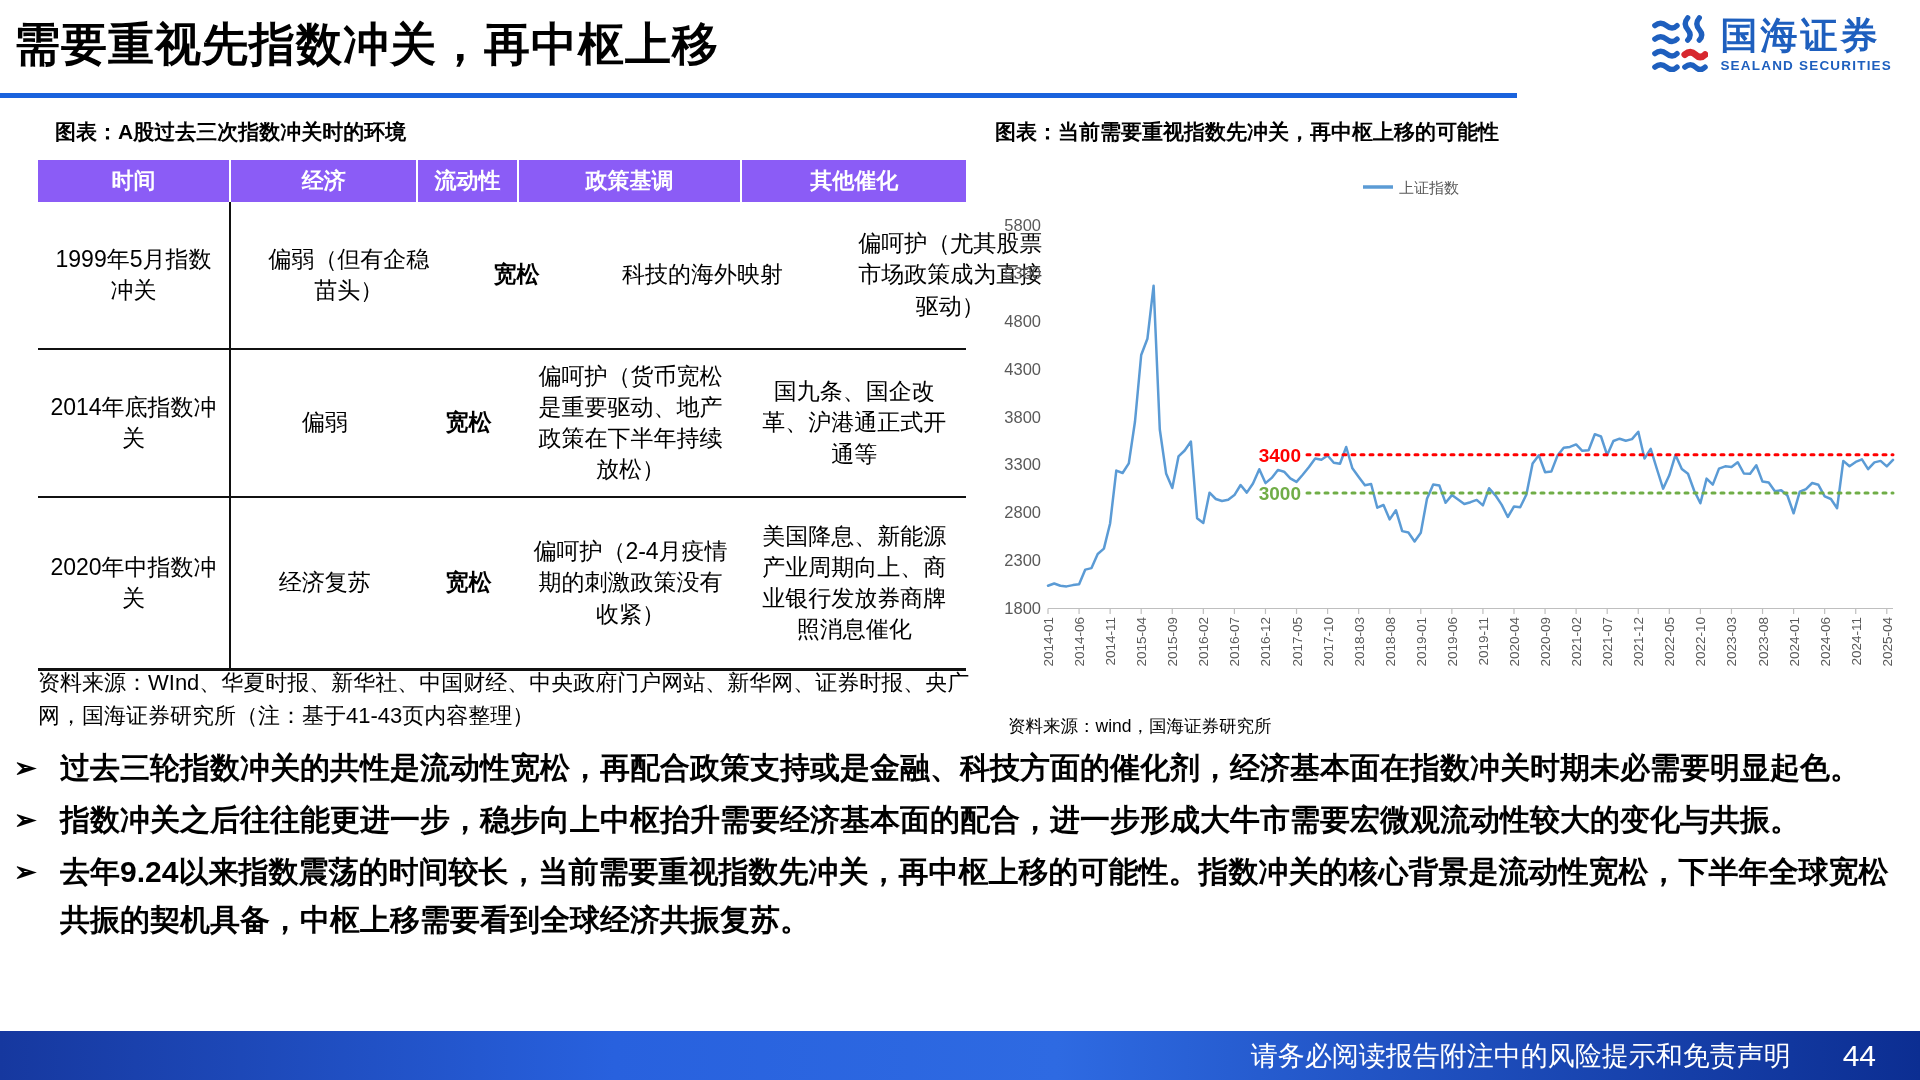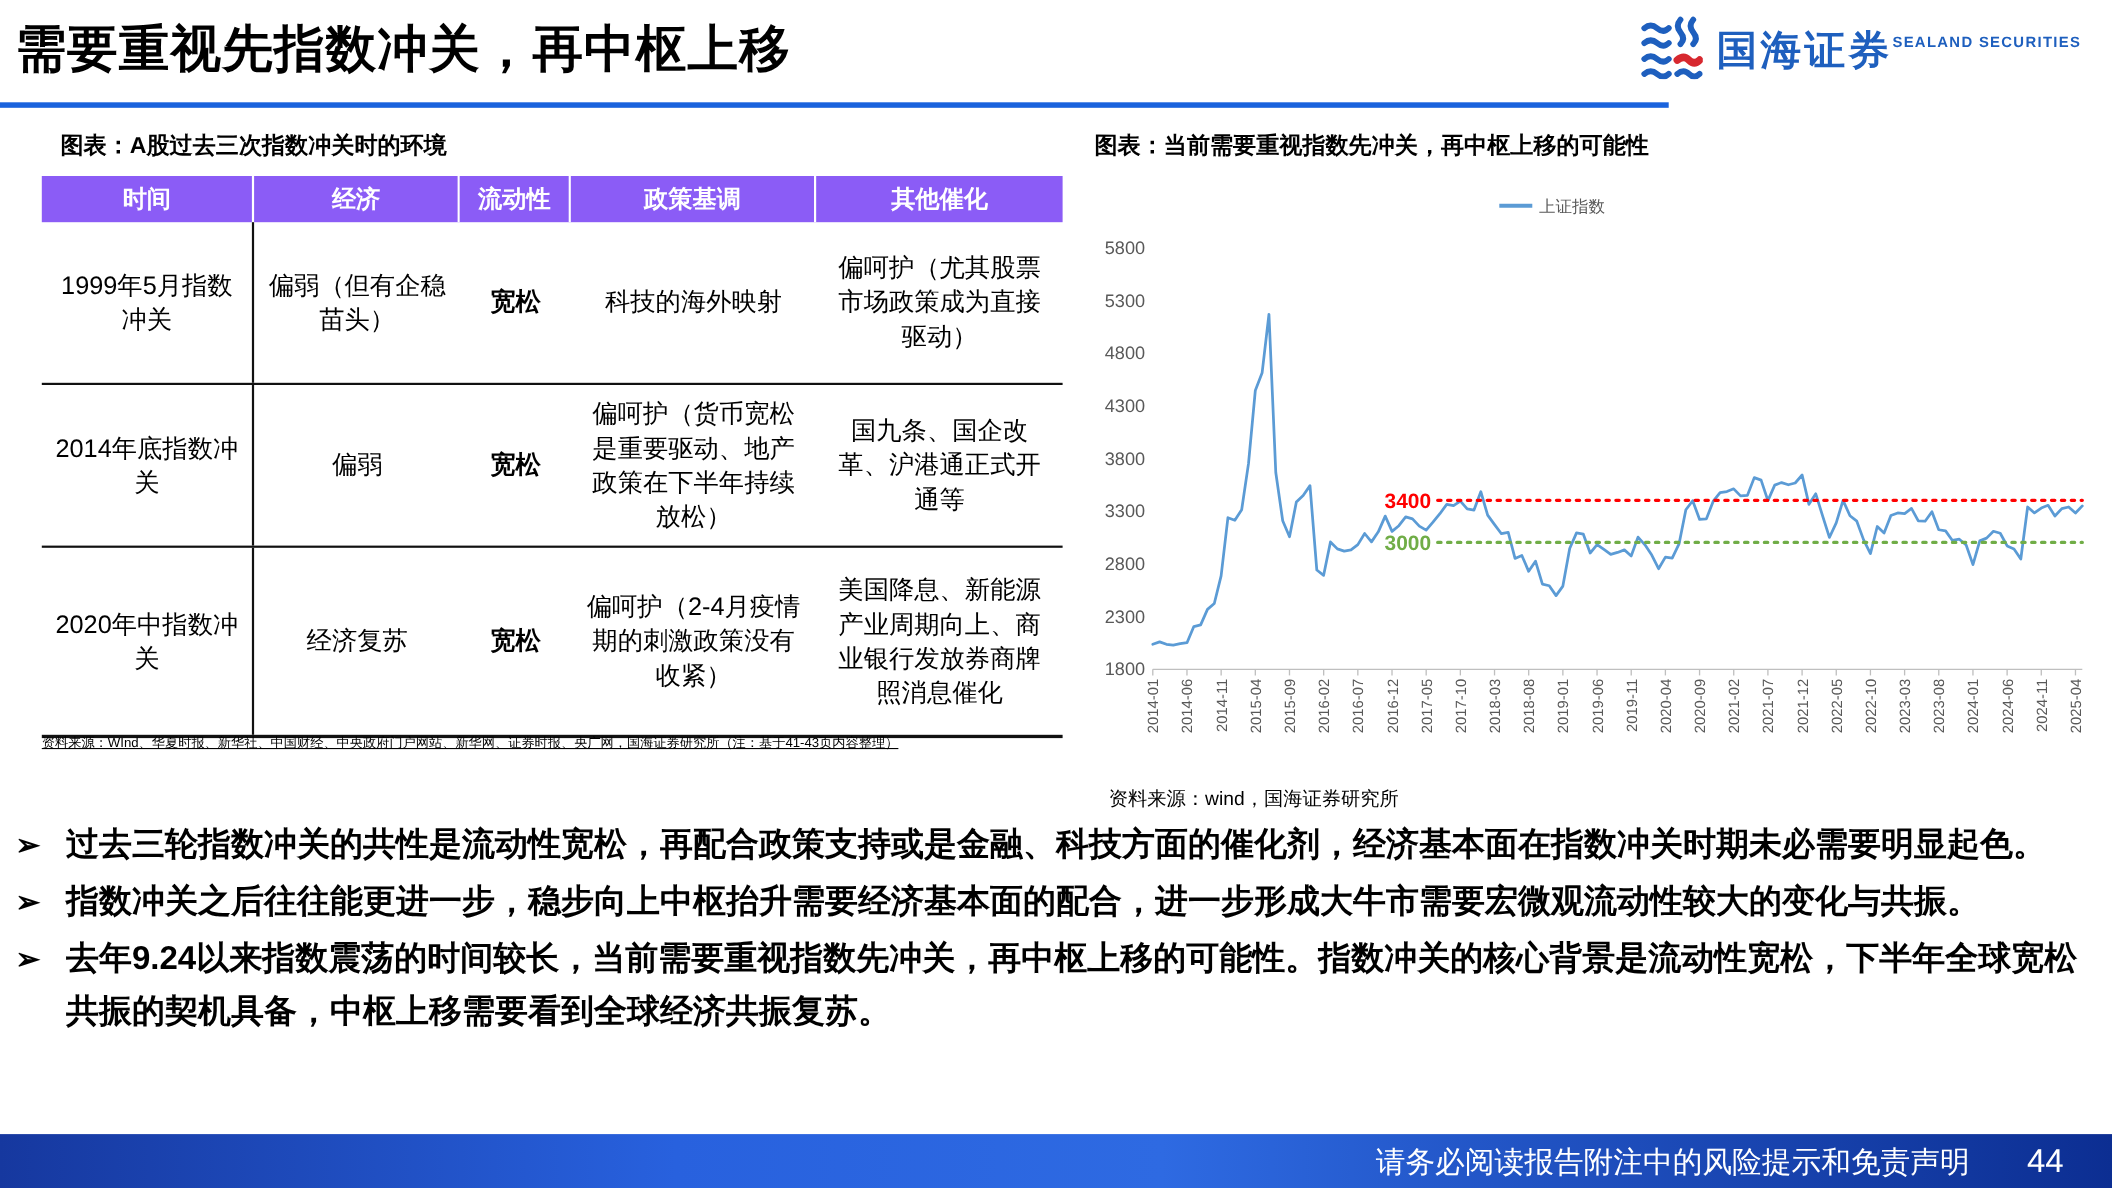--- a/index.html
+++ b/index.html
@@ -4,40 +4,40 @@
 <style>
   html,body{margin:0;padding:0;}
   body{
     width:1920px;height:1080px;position:relative;overflow:hidden;
     background:#ffffff;font-family:"Liberation Sans",sans-serif;color:#000;
   }
   
   .page-title{position:absolute;left:14px;top:14px;font-size:46px;font-weight:900;letter-spacing:1px;}
   .title-rule{position:absolute;left:0;top:93px;width:1517px;height:5px;background:#1A63DD;}
   .logo{position:absolute;top:14px;right:28px;display:flex;align-items:center;gap:12px;}
-  .logo-text{display:flex;flex-direction:row;line-height:1;}
+  .logo-text{display:flex;flex-direction:column;line-height:1;}
   .logo-cn{font-size:37px;font-weight:800;color:#1E5FBE;letter-spacing:3px;}
   .logo-en{font-size:13.5px;font-weight:700;color:#1E5FBE;letter-spacing:1.2px;margin-top:5px;}
   
   .tbl-caption{position:absolute;left:55px;top:118px;font-size:21px;font-weight:600;}
   .env-table{position:absolute;left:38px;top:160px;width:928px;}
   .t-row,.t-hrow{display:grid;grid-template-columns:20.8% 20.2% 10.8% 24.1% 24.1%;}
   .h-cell{background:#8b5cf6;color:#fff;font-weight:700;font-size:22px;height:42px;
           display:flex;align-items:center;justify-content:center;}
   .h-cell:not(:last-child){border-right:2px solid #fff;}
   .t-body{border-bottom:3px solid #111;}
   .t-row + .t-row{border-top:2.5px solid #111;}
-  .t-row:nth-child(1){height:146px;}
+  .t-row:nth-child(1){height:146px;gap:24px;}
   .t-row:nth-child(2){height:146px;}
   .t-row:nth-child(3){height:170px;}
   .cell{display:flex;align-items:center;justify-content:center;text-align:center;
         font-size:23px;line-height:1.35;padding:4px 10px;box-sizing:border-box;}
   .cell.first{border-right:2.5px solid #111;}
   .cell.bold{font-weight:800;}
-  .tbl-source{position:absolute;left:38px;top:666px;width:940px;font-size:12px;line-height:1.5;text-decoration:underline;}
+  .tbl-source{position:absolute;left:38px;top:666px;width:940px;font-size:22px;line-height:1.5;}
   
   .chart-caption{position:absolute;left:995px;top:118px;font-size:21px;font-weight:600;}
   .chart-wrap{position:absolute;left:995px;top:165px;width:905px;height:545px;}
   .chart-source{position:absolute;left:1008px;top:714px;font-size:17.5px;}
   
   .bullets{position:absolute;left:14px;top:744px;width:1898px;list-style:none;margin:0;padding:0;}
   .bullet{display:flex;font-size:30px;font-weight:800;line-height:1.6;margin-bottom:4px;}
   .bullet .arrow{width:46px;flex:none;font-size:27px;padding-top:3px;}
   .bullet .btxt{flex:1;padding-right:6px;}
   

